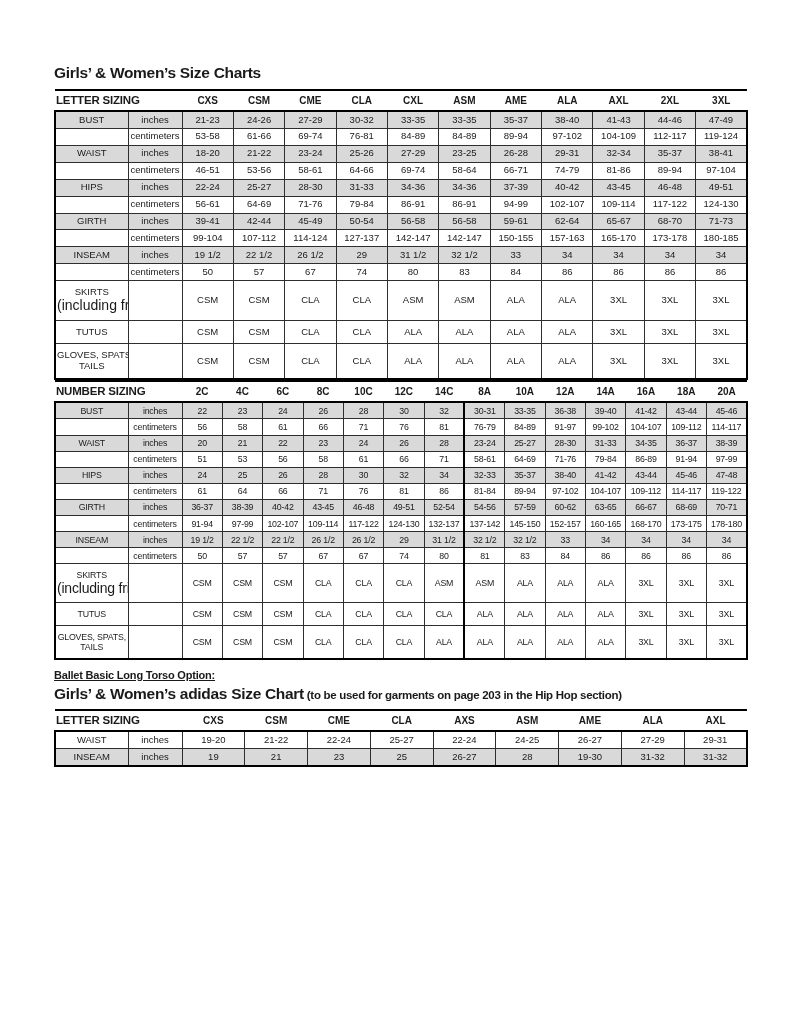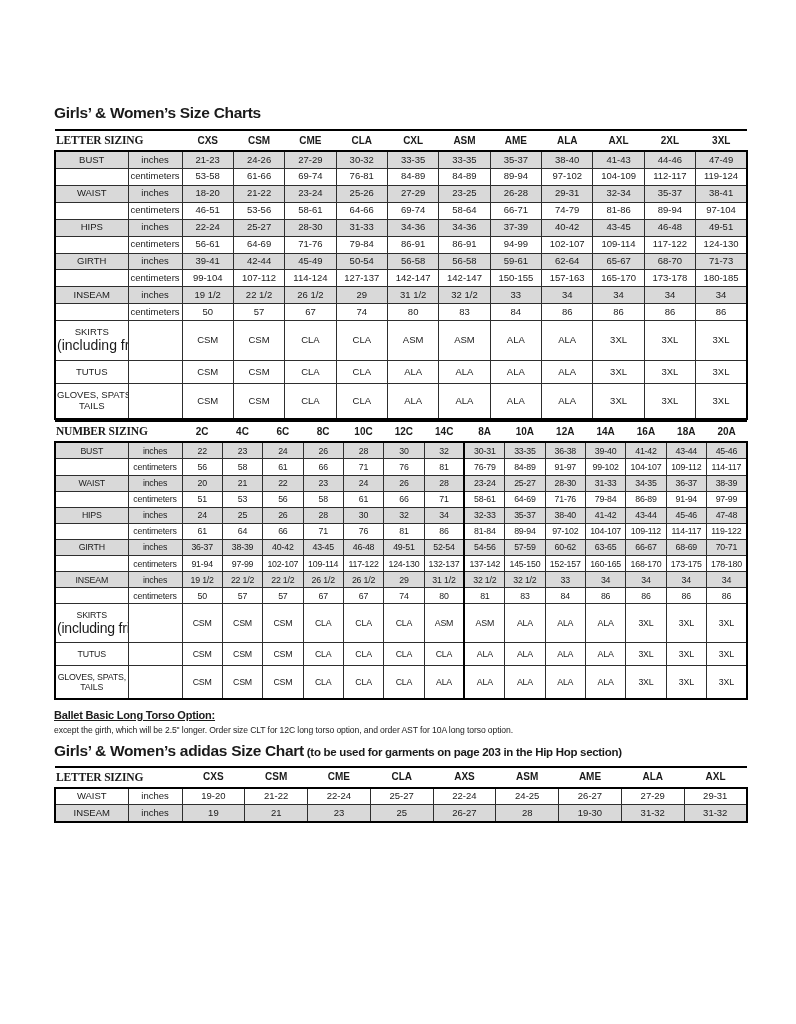--- a/index.html
+++ b/index.html
@@ -12,21 +12,20 @@
     padding: 64px 0 0 54px;
     position: relative;
   }
   .content { width: 692px; }
 
   .page-title {
     font-size: 15.5px;
     font-weight: bold;
     letter-spacing: -0.3px;
     margin-bottom: 7px;
-    margin-top: 40px;
   }
   .page-title .title-sub {
     font-size: 11.5px;
     font-weight: bold;
   }
 
   table.size-table {
     border-collapse: collapse;
     table-layout: fixed;
     width: 692px;
@@ -40,21 +39,20 @@
     font-size: 10px;
     text-align: center;
     white-space: nowrap;
     overflow: hidden;
   }
   thead th.t-title {
     text-align: left;
     font-size: 11.5px;
     padding-left: 1px;
     letter-spacing: -0.2px;
-    font-family: Liberation Serif, serif;
   }
 
   tbody td {
     border: 1px solid #2e2e2e;
     font-size: 9.5px;
     text-align: center;
     vertical-align: middle;
     padding: 2.5px 1px;
     white-space: nowrap;
     overflow: hidden;
@@ -662,21 +660,20 @@
             <td>3XL</td>
             <td>3XL</td>
             <td>3XL</td>
           </tr>
         </tbody>
       </table>
     </div>
 
   <div class="note-block">
     <div class="note-heading">Ballet Basic Long Torso Option:</div>
-    <div class="note-line">except the girth, which will be 2.5" longer. Order size CLT for 12C long torso option, and order AST for 10A long torso option.</div>
   </div>
 
   <div class="page-title second-title">
     <span>Girls’ &amp; Women’s adidas Size Chart</span><span class="title-sub"> (to be used for garments on page 203 in the Hip Hop section)</span>
   </div>
 
   <div class="tbl-adidas">
       <table class="size-table">
         <colgroup>
           <col style="width: 73px;">

